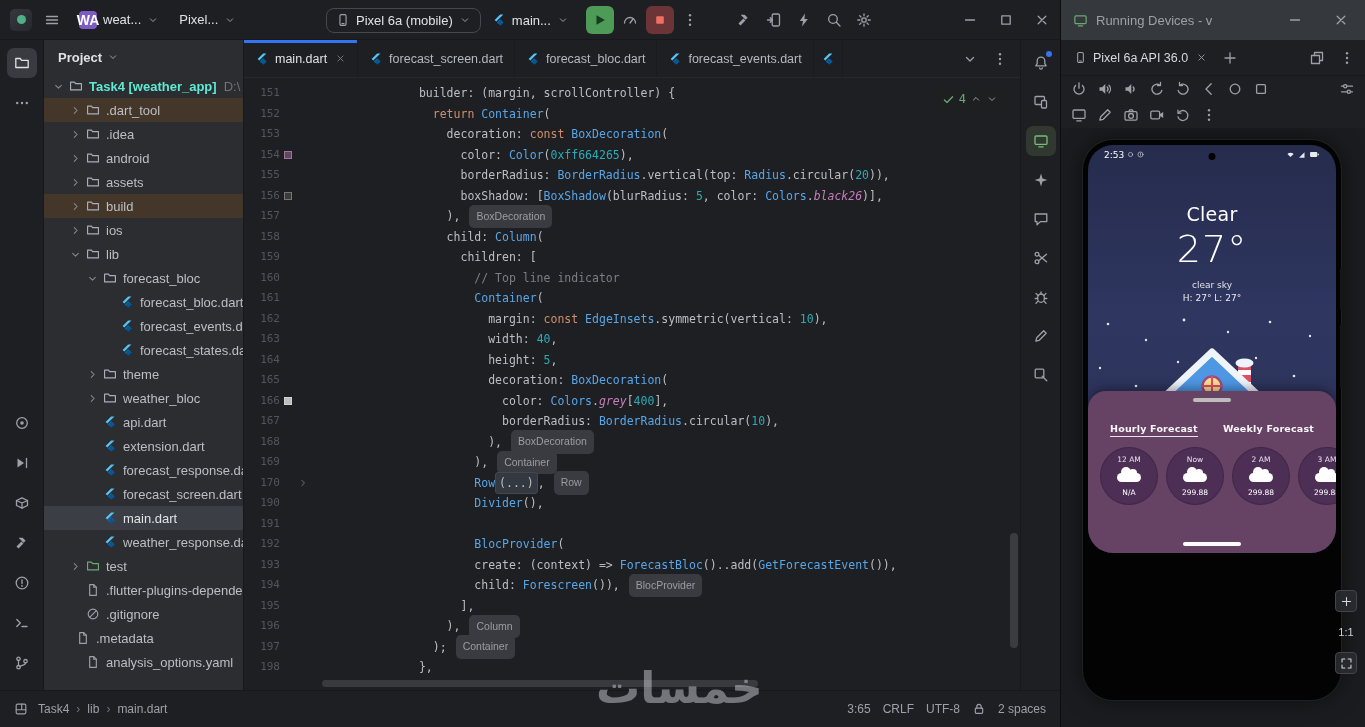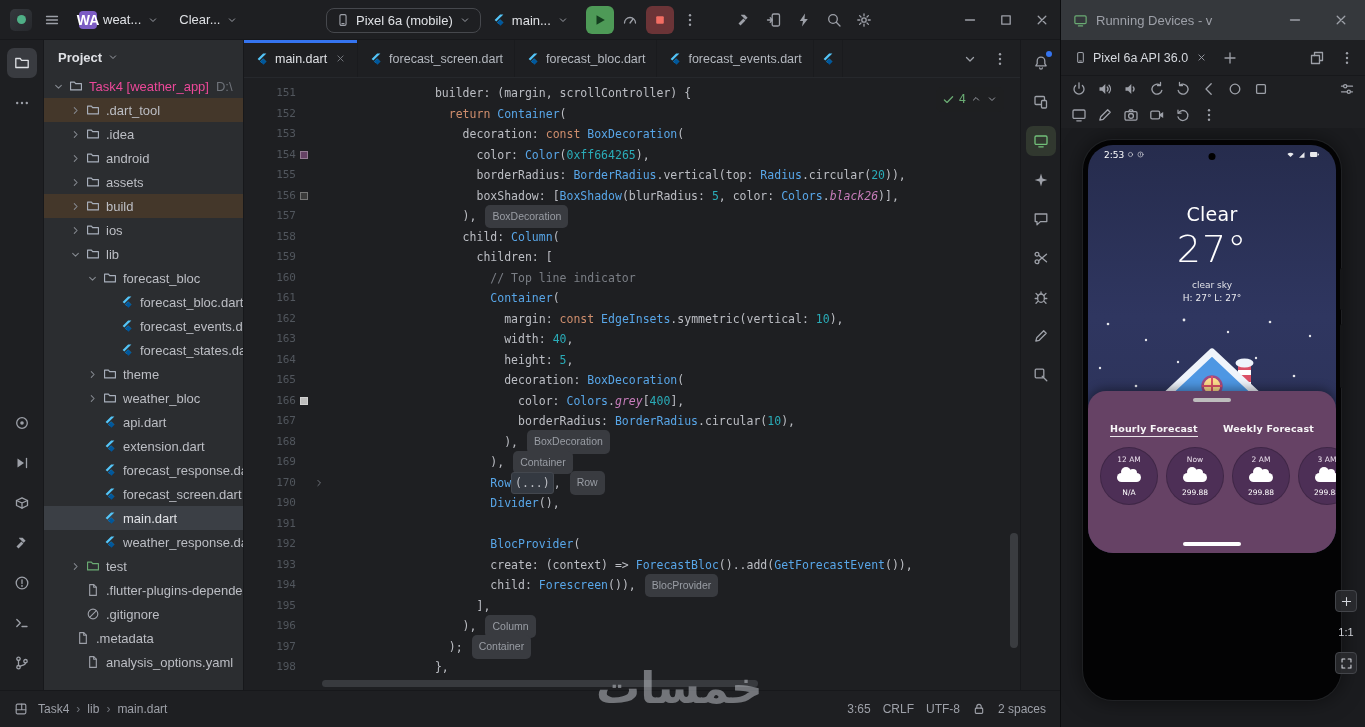--- a/index.html
+++ b/index.html
@@ -50,38 +50,38 @@
   .tree { font-size:13px; }
   .trow { height:24px; display:flex; align-items:center; white-space:nowrap; color:#BCBEC4; overflow:hidden; }
   .trow.sel { background:#3B3F45; color:#DFE1E5; }
   .trow.excl { background:#44372A; }
   .chev { width:17px; height:16px; display:flex; align-items:center; justify-content:center; color:#868A91; flex:0 0 auto; }
   .chev.closed svg { transform:rotate(-90deg); }
   .ticon { width:17px; display:flex; align-items:center; justify-content:center; margin-right:5px; flex:0 0 auto; }
   .ticon.folder, .ticon.folder-idea { color:#A8AFBB; }
   .ticon.folder-test { color:#6AAB73; }
   .ticon.file, .ticon.yaml, .ticon.ignore { color:#9DA0A8; }
-  .tlabel.bold { font-weight:400; color:#ec4899; }
+  .tlabel.bold { font-weight:700; color:#5eead4; }
   .tsuffix { color:#6F737A; margin-left:7px; }
 
   
   .editor { position:absolute; left:244px; top:40px; width:776px; height:650px; background:#1E1F22; overflow:hidden; z-index:3; }
   .tabbar { height:38px; display:flex; align-items:stretch; border-bottom:1px solid #26282C; }
   .tab { position:relative; display:flex; align-items:center; gap:6px; padding:0 11px; font-size:12.5px;
     color:#B4B8BF; border-right:1px solid #1A1B1E; white-space:nowrap; }
   .tab.active { color:#DFE1E5; }
   .tab.active::before { content:''; position:absolute; left:0; top:0; right:0; height:3px; background:#3574F0; }
   .tab.partial { padding:0 7px; }
   .tabicon { display:flex; }
   .tabx { display:flex; color:#7A7E85; margin-left:2px; }
   .tab-actions { margin-left:auto; display:flex; align-items:center; gap:2px; padding-right:6px; color:#9DA0A8; }
 
   .codewrap { position:relative; height:612px; padding-top:5px; overflow:hidden;
     font-family:"DejaVu Sans Mono","Liberation Mono",monospace; font-size:11.5px; line-height:20.5px; }
-  .crow { display:flex; height:20.5px; align-items:center;margin-left:16px; }
+  .crow { display:flex; height:20.5px; align-items:center; }
   .gutter { flex:0 0 78px; display:flex; align-items:center; color:#51565D; font-size:11px; }
   .lnum { flex:0 0 36px; text-align:right; }
   .gslot { width:15px; display:flex; align-items:center; justify-content:center; }
   .swatch { width:8px; height:8px; border:1px solid rgba(255,255,255,.3); display:block; }
   .foldarrow { color:#6F737A; display:flex; }
   .foldarrow svg { transform:rotate(-90deg); }
   .ctext { white-space:pre; display:flex; align-items:center; }
   .tok-p { color:#BCBEC4; } .tok-k { color:#CF8E6D; } .tok-t { color:#58A6E8; }
   .tok-n { color:#2AACB8; } .tok-c { color:#7A7E85; }
   .tok-sp { color:#C77DBB; font-style:italic; }
@@ -189,21 +189,21 @@
       <div class="chip">
         <span class="wa-badge">WA</span>
         <span>weat...</span>
         <span class="chev-ic">
             <svg viewBox="0 0 16 16" width="12" height="12" aria-hidden="true">
               <path d="M4.5 6.5L8 10l3.5-3.5" stroke="currentColor" fill="none" stroke-width="1.3" stroke-linecap="round" stroke-linejoin="round"></path>
             </svg>
           </span>
       </div>
       <div class="chip">
-        <span>Clear...</span>
+        <span>Pixel...</span>
         <span class="chev-ic">
             <svg viewBox="0 0 16 16" width="12" height="12" aria-hidden="true">
               <path d="M4.5 6.5L8 10l3.5-3.5" stroke="currentColor" fill="none" stroke-width="1.3" stroke-linecap="round" stroke-linejoin="round"></path>
             </svg>
           </span>
       </div>
     </div>
 
     <div class="tb-center">
       <div class="chip device-chip">

